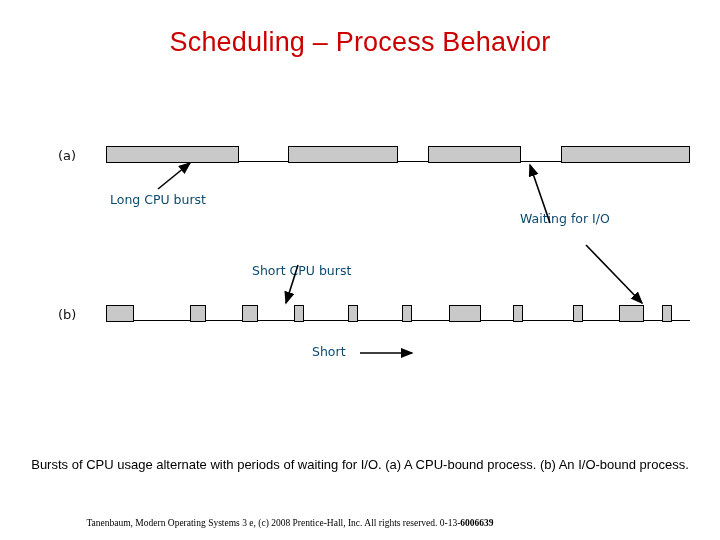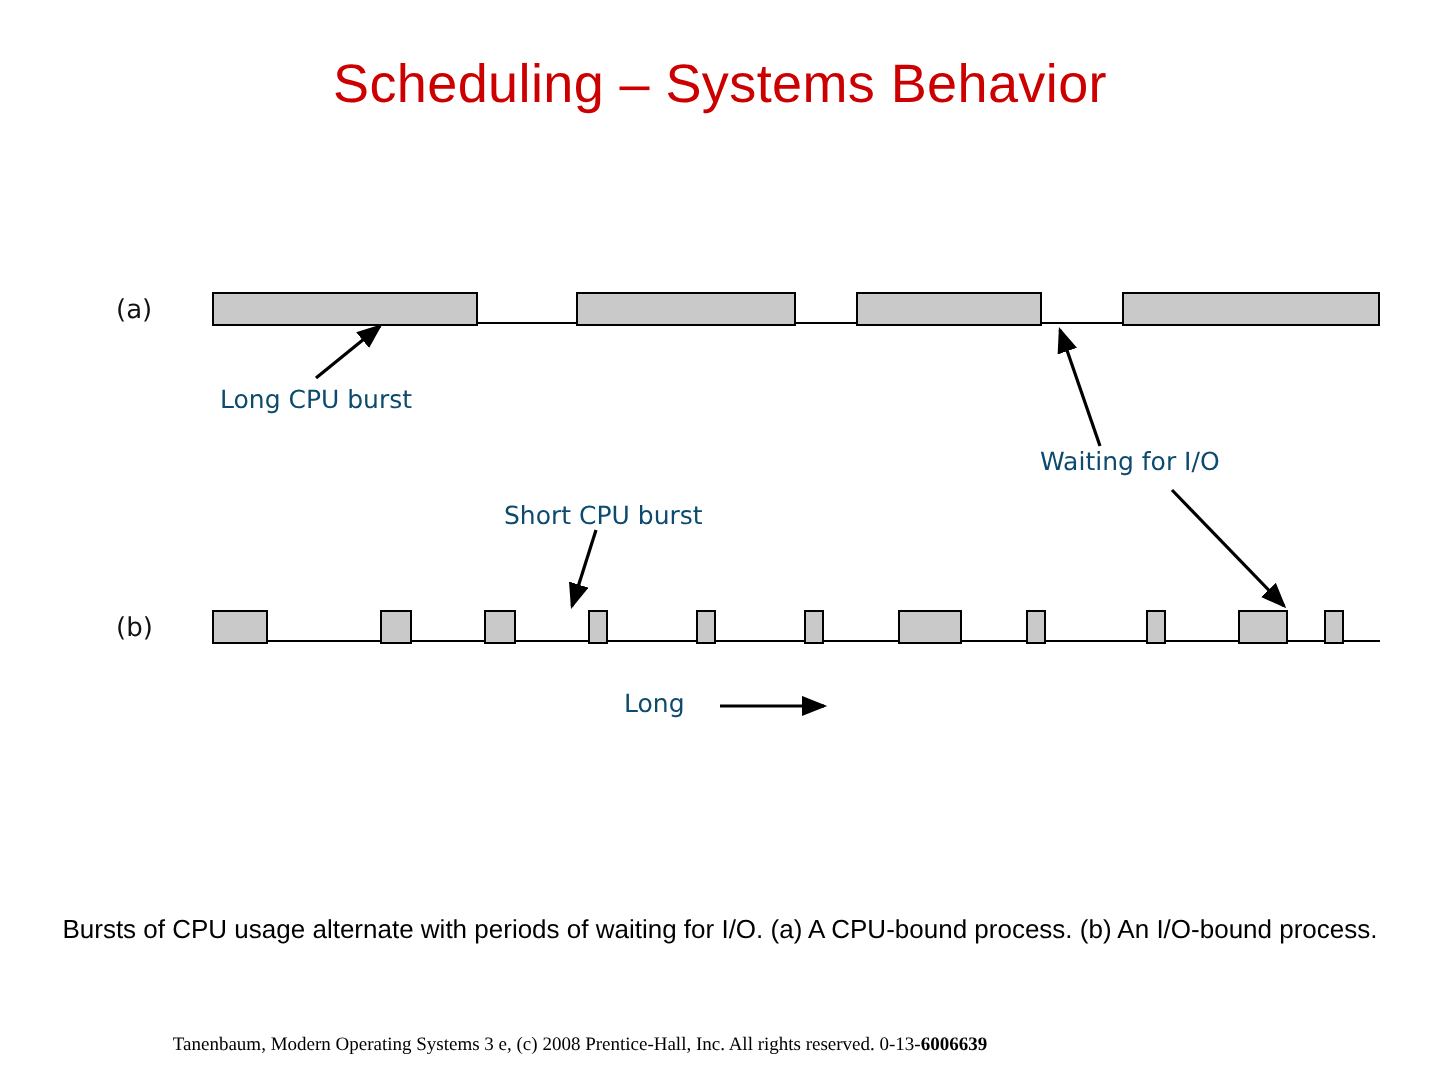--- a/index.html
+++ b/index.html
@@ -111,21 +111,21 @@
     color: #000000;
     font-family: "Liberation Serif", serif;
   }
   .credit b { font-weight: bold; }
 </style>
 </head>
 <body>
 
 <div class="slide">
 
-  <div class="slide-title">Scheduling – Systems Behavior</div>
+  <div class="slide-title">Scheduling – Process Behavior</div>
 
   <div class="figure">
 
     <div class="fig-label row-label" style="left:28px; top:33px;">(a)</div>
 
     <div class="baseline" style="left:76px; top:46px; width:584px;"></div>
 
     <div class="burst" style="left:76px;  top:31px; width:133px; height:17px;"></div>
     <div class="burst" style="left:258px; top:31px; width:110px; height:17px;"></div>
     <div class="burst" style="left:398px; top:31px; width:93px;  height:17px;"></div>
@@ -142,25 +142,25 @@
     <div class="burst" style="left:318px; top:190px; width:10px; height:17px;"></div>
     <div class="burst" style="left:372px; top:190px; width:10px; height:17px;"></div>
     <div class="burst" style="left:419px; top:190px; width:32px; height:17px;"></div>
     <div class="burst" style="left:483px; top:190px; width:10px; height:17px;"></div>
     <div class="burst" style="left:543px; top:190px; width:10px; height:17px;"></div>
     <div class="burst" style="left:589px; top:190px; width:25px; height:17px;"></div>
     <div class="burst" style="left:632px; top:190px; width:10px; height:17px;"></div>
 
     <div class="annot" style="left:80px; top:77px;">Long CPU burst</div>
 
-    <div class="annot" style="left:222px; top:135px;">Short CPU burst</div>
+    <div class="annot" style="left:222px; top:148px;">Short CPU burst</div>
 
-    <div class="annot" style="left:490px; top:108px;">Waiting for I/O</div>
+    <div class="annot" style="left:490px; top:96px;">Waiting for I/O</div>
 
-    <div class="annot" style="left:282px; top:229px;">Long</div>
+    <div class="annot" style="left:282px; top:229px;">Short</div>
 
     <svg class="arrows" viewBox="0 0 660 285">
       <defs>
         <marker id="ah" markerWidth="9" markerHeight="9" refX="7" refY="3.2" orient="auto">
           <path d="M0,0 L8,3.2 L0,6.4 z" fill="#000000"></path>
         </marker>
       </defs>
 
       <line x1="128" y1="74" x2="160" y2="48" stroke="#000000" stroke-width="1.6" marker-end="url(#ah)"></line>
 

